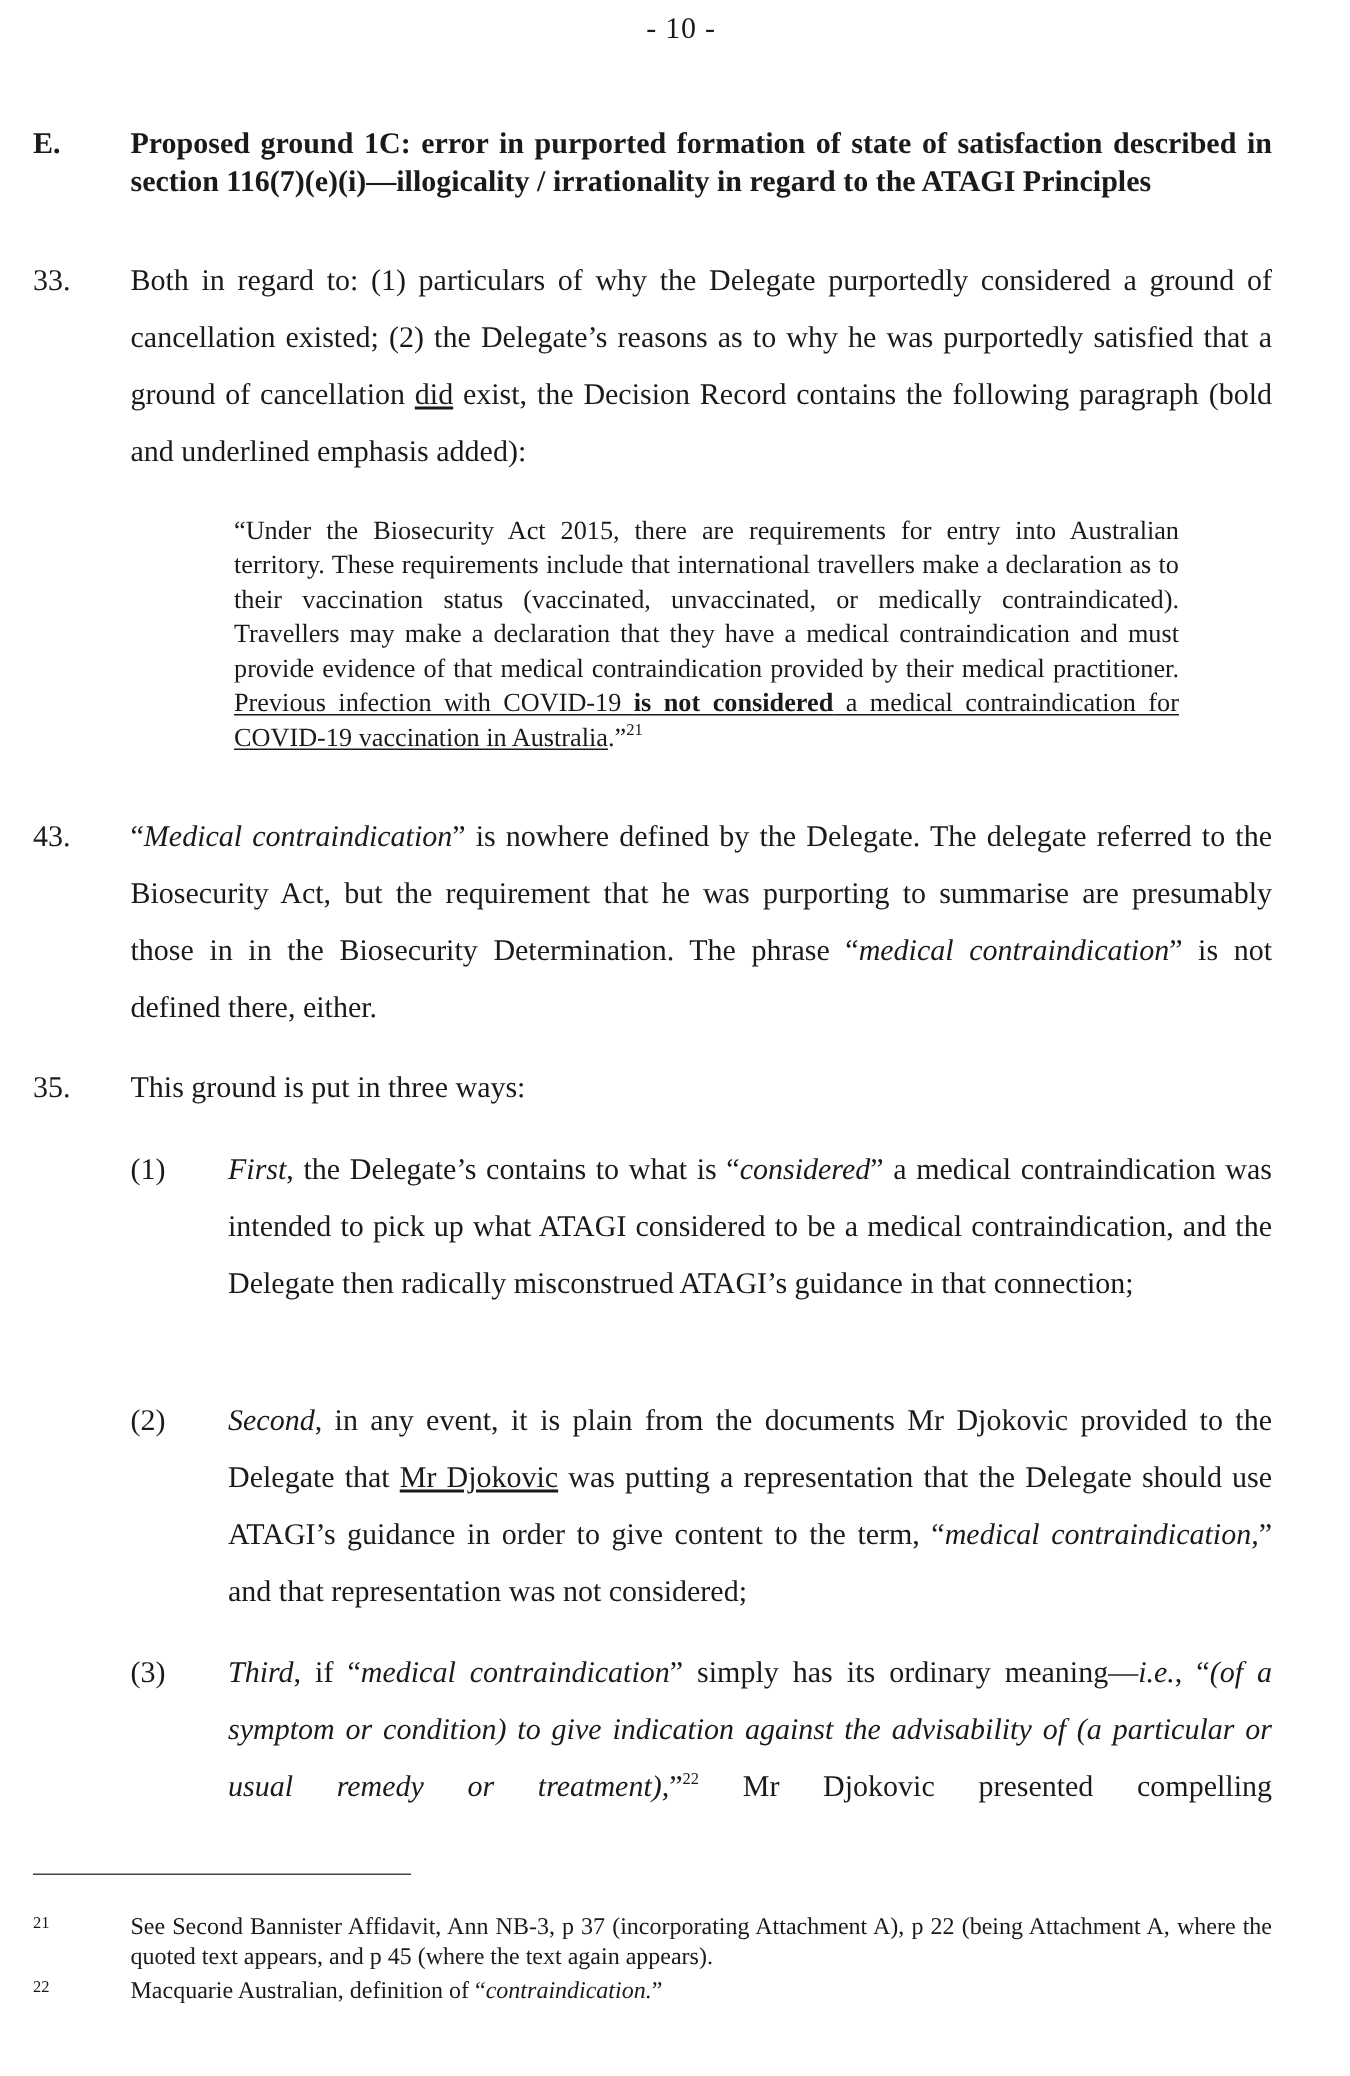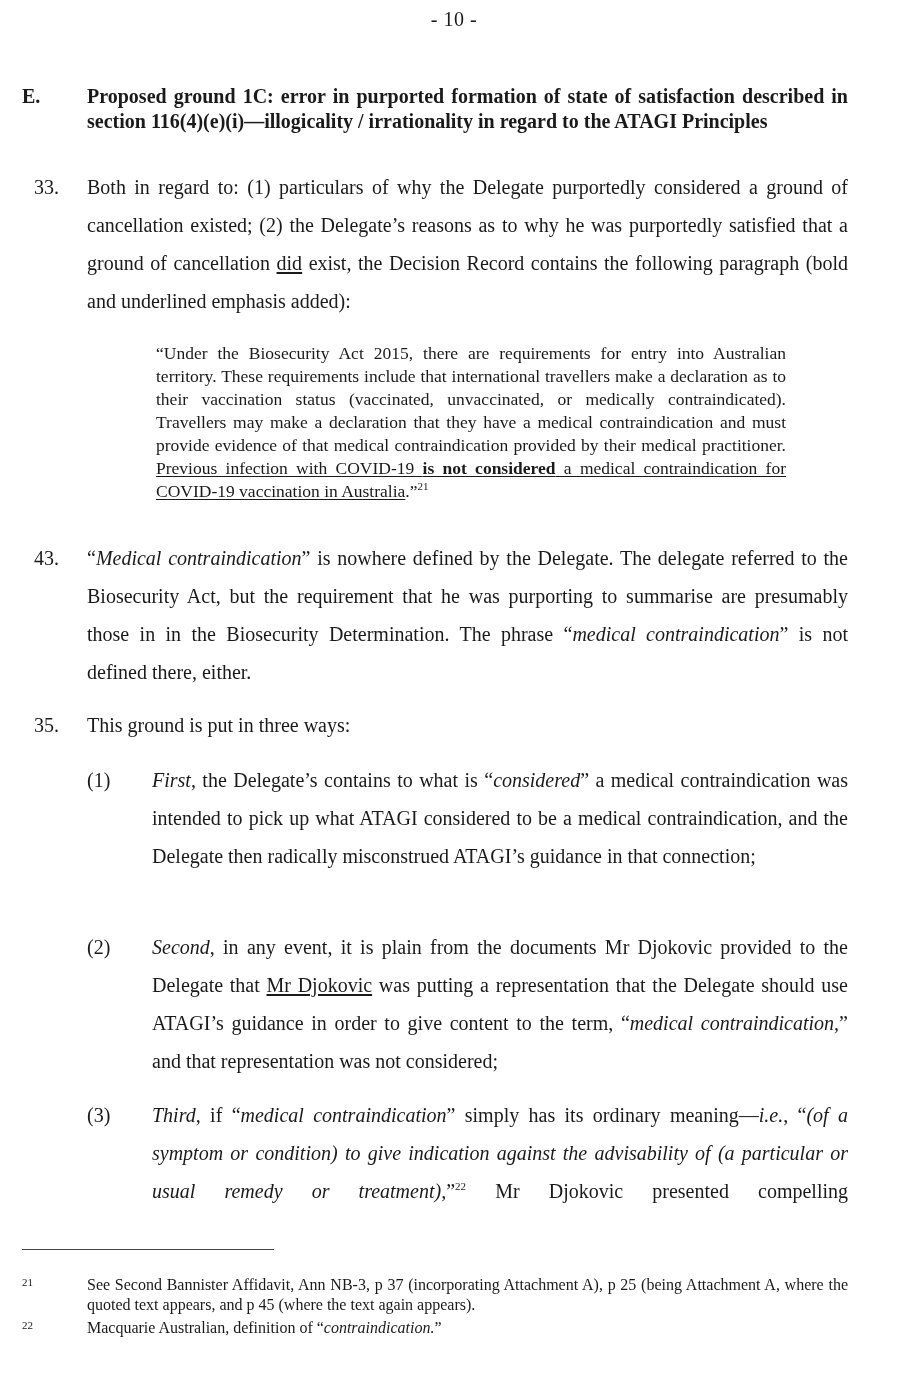--- a/index.html
+++ b/index.html
@@ -45,21 +45,21 @@
     }
     .para {
       position: absolute;
       left: 22px;
       width: 826px;
       font-size: 20px;
       line-height: 38px;
     }
     .para .num {
       position: absolute;
-      left: 12px;
+      left: 0;
       top: 0;
     }
     .para .body {
       margin-left: 65px;
       text-align: justify;
     }
     .quote {
       position: absolute;
       top: 342px;
       left: 156px;
@@ -114,21 +114,21 @@
       text-align: justify;
     }
   </style>
 </head>
 <body>
 
 <div class="page-number">- 10 -</div>
 
 <div class="heading">
   <span class="letter">E.</span>
-  <div class="text">Proposed ground 1C: error in purported formation of state of satisfaction described in section 116(4)(e)(i)—illogicality / irrationality in regard to the ATAGI Principles</div>
+  <div class="text">Proposed ground 1C: error in purported formation of state of satisfaction described in section 116(7)(e)(i)—illogicality / irrationality in regard to the ATAGI Principles</div>
 </div>
 
 <div class="para" style="top:168px;">
   <span class="num">33.</span>
   <div class="body"><span>Both in regard to: (1) particulars of why the Delegate purportedly considered a ground of cancellation existed; (2) the Delegate’s reasons as to why he was purportedly satisfied that a ground of cancellation </span><span class="u">did</span><span> exist, the Decision Record contains the following paragraph (bold and underlined emphasis added):</span></div>
 </div>
 
 <div class="quote"><span>“Under the Biosecurity Act 2015, there are requirements for entry into Australian territory. These requirements include that international travellers make a declaration as to their vaccination status (vaccinated, unvaccinated, or medically contraindicated). Travellers may make a declaration that they have a medical contraindication and must provide evidence of that medical contraindication provided by their medical practitioner. </span><span class="u">Previous infection with COVID-19 </span><span class="u b">is not considered</span><span class="u"> a medical contraindication for COVID-19 vaccination in Australia</span><span>.”</span><sup>21</sup></div>
 
 <div class="para" style="top:539px;">
@@ -153,19 +153,19 @@
 
 <div class="sub-item" style="top:1096px;">
   <span class="num">(3)</span>
   <div class="body" style="text-align-last: justify;"><span class="i">Third</span><span>, if “</span><span class="i">medical contraindication</span><span>” simply has its ordinary meaning—</span><span class="i">i.e.</span><span>, “</span><span class="i">(of a symptom or condition) to give indication against the advisability of (a particular or usual remedy or treatment),</span><span>”</span><sup>22</sup><span> Mr Djokovic presented compelling</span></div>
 </div>
 
 <div class="fn-rule"></div>
 
 <div class="footnote" style="top:1275px;">
   <span class="fnum">21</span>
-  <div class="fbody">See Second Bannister Affidavit, Ann NB-3, p 37 (incorporating Attachment A), p 25 (being Attachment A, where the quoted text appears, and p 45 (where the text again appears).</div>
+  <div class="fbody">See Second Bannister Affidavit, Ann NB-3, p 37 (incorporating Attachment A), p 22 (being Attachment A, where the quoted text appears, and p 45 (where the text again appears).</div>
 </div>
 
 <div class="footnote" style="top:1318px;">
   <span class="fnum">22</span>
   <div class="fbody"><span>Macquarie Australian, definition of “</span><span class="i">contraindication.</span><span>”</span></div>
 </div>
 
 </body></html>

